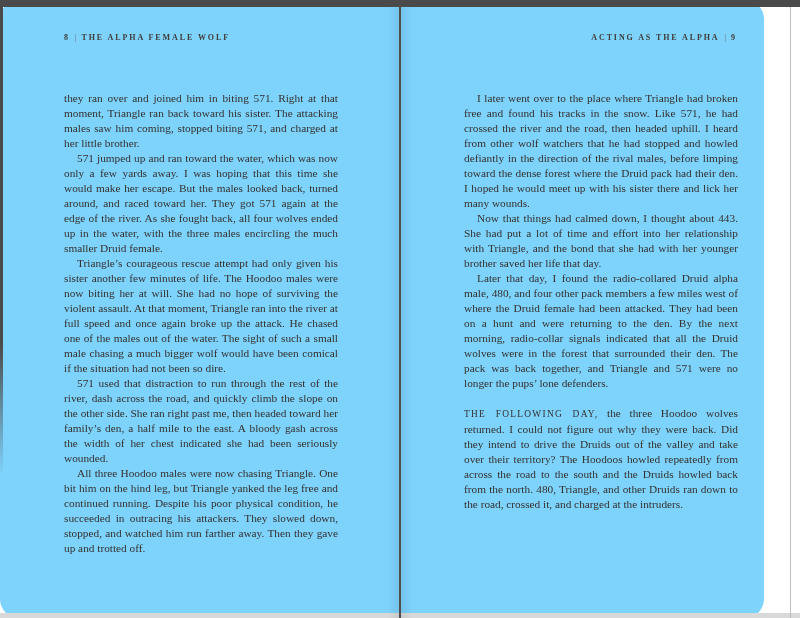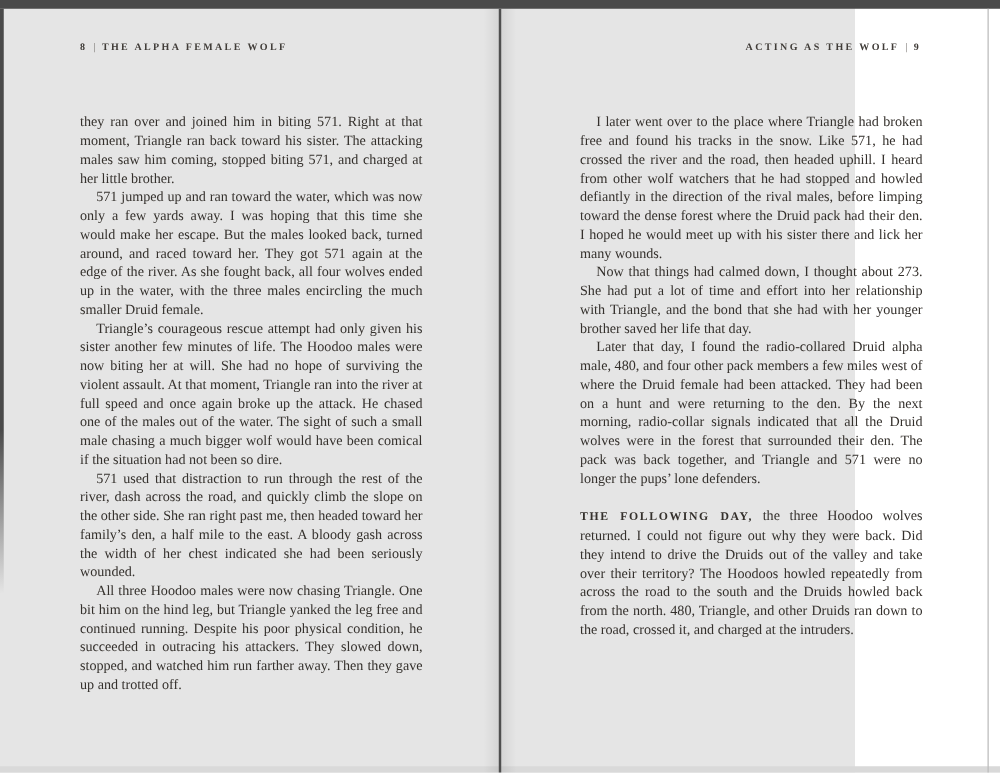--- a/index.html
+++ b/index.html
@@ -1,20 +1,20 @@
 <!DOCTYPE html>
 <html><head>
 <meta charset="utf-8">
 <style>
   html,body { margin:0; padding:0; }
   body {
     width:800px; height:618px; background:#ffffff; overflow:hidden;
     font-family:"Liberation Serif","DejaVu Serif",serif;
   }
-  .spread { position:relative; width:684px; height:618px; background:#e5e5e5; }
+  .spread { position:relative; width:764px; height:618px; background:#7dd3fc;border-radius:19px; }
 
   
   .edge-top    { position:absolute; top:0; left:0; width:800px; height:7px; background:#4a4a4a; z-index:3; }
   .edge-left   { position:absolute; top:7px; left:0; width:3px; height:468px;
                  background:linear-gradient(to bottom,#4a4a4a 72%,rgba(74,74,74,0)); z-index:3; }
   .edge-bottom { position:absolute; bottom:0; left:0; width:800px; height:5px; background:#d9d9d9; z-index:1; }
   .spine       { position:absolute; top:7px; left:399px; width:2px; height:611px; background:#4f4f4f; z-index:4; }
   .spine-shadow-left  { position:absolute; top:7px; left:387px; width:12px; height:611px;
                         background:linear-gradient(to right,rgba(0,0,0,0),rgba(0,0,0,0.07)); z-index:2; }
   .spine-shadow-right { position:absolute; top:7px; left:401px; width:12px; height:611px;
@@ -35,21 +35,21 @@
 
   .body-text {
     position:absolute; top:61px; left:64px; width:274px;
     font-size:11.3px; line-height:15px; color:#34302c;
     text-align:justify;
     margin-top:30px;
   }
   .body-text p { margin:0; }
   .body-text p.indent { text-indent:13px; }
   .section-break { margin-top:15px !important; }
-  .small-caps-lead { font-size:9.4px; letter-spacing:1.3px; font-weight:bold; }
+  .small-caps-lead { font-size:9.4px; letter-spacing:1.3px; font-weight:normal; }
 </style>
 </head>
 <body>
 
 <div class="spread">
 
   <div class="edge-bottom"></div>
   <div class="spine-shadow-left"></div>
   <div class="spine-shadow-right"></div>
   <div class="edge-top"></div>
@@ -65,23 +65,23 @@
       <p>they ran over and joined him in biting 571. Right at that moment, Triangle ran back toward his sister. The attacking males saw him coming, stopped biting 571, and charged at her little brother.</p>
       <p class="indent">571 jumped up and ran toward the water, which was now only a few yards away. I was hoping that this time she would make her escape. But the males looked back, turned around, and raced toward her. They got 571 again at the edge of the river. As she fought back, all four wolves ended up in the water, with the three males encircling the much smaller Druid female.</p>
       <p class="indent">Triangle’s courageous rescue attempt had only given his sister another few minutes of life. The Hoodoo males were now biting her at will. She had no hope of surviving the violent assault. At that moment, Triangle ran into the river at full speed and once again broke up the attack. He chased one of the males out of the water. The sight of such a small male chasing a much bigger wolf would have been comical if the situation had not been so dire.</p>
       <p class="indent">571 used that distraction to run through the rest of the river, dash across the road, and quickly climb the slope on the other side. She ran right past me, then headed toward her family’s den, a half mile to the east. A bloody gash across the width of her chest indicated she had been seriously wounded.</p>
       <p class="indent">All three Hoodoo males were now chasing Triangle. One bit him on the hind leg, but Triangle yanked the leg free and continued running. Despite his poor physical condition, he succeeded in outracing his attackers. They slowed down, stopped, and watched him run farther away. Then they gave up and trotted off.</p>
     </div>
   </div>
 
   <div class="page page-right">
     <div class="running-head running-head-right">
-      <span>ACTING AS THE WOLF</span><span class="rh-divider">|</span><span>9</span>
+      <span>ACTING AS THE ALPHA</span><span class="rh-divider">|</span><span>9</span>
     </div>
     <div class="body-text">
       <p class="indent">I later went over to the place where Triangle had broken free and found his tracks in the snow. Like 571, he had crossed the river and the road, then headed uphill. I heard from other wolf watchers that he had stopped and howled defiantly in the direction of the rival males, before limping toward the dense forest where the Druid pack had their den. I hoped he would meet up with his sister there and lick her many wounds.</p>
-      <p class="indent">Now that things had calmed down, I thought about 273. She had put a lot of time and effort into her relationship with Triangle, and the bond that she had with her younger brother saved her life that day.</p>
+      <p class="indent">Now that things had calmed down, I thought about 443. She had put a lot of time and effort into her relationship with Triangle, and the bond that she had with her younger brother saved her life that day.</p>
       <p class="indent">Later that day, I found the radio-collared Druid alpha male, 480, and four other pack members a few miles west of where the Druid female had been attacked. They had been on a hunt and were returning to the den. By the next morning, radio-collar signals indicated that all the Druid wolves were in the forest that surrounded their den. The pack was back together, and Triangle and 571 were no longer the pups’ lone defenders.</p>
       <p class="section-break"><span class="small-caps-lead">THE FOLLOWING DAY,</span><span> the three Hoodoo wolves returned. I could not figure out why they were back. Did they intend to drive the Druids out of the valley and take over their territory? The Hoodoos howled repeatedly from across the road to the south and the Druids howled back from the north. 480, Triangle, and other Druids ran down to the road, crossed it, and charged at the intruders.</span></p>
     </div>
   </div>
 
 </div>
 
 </body></html>

